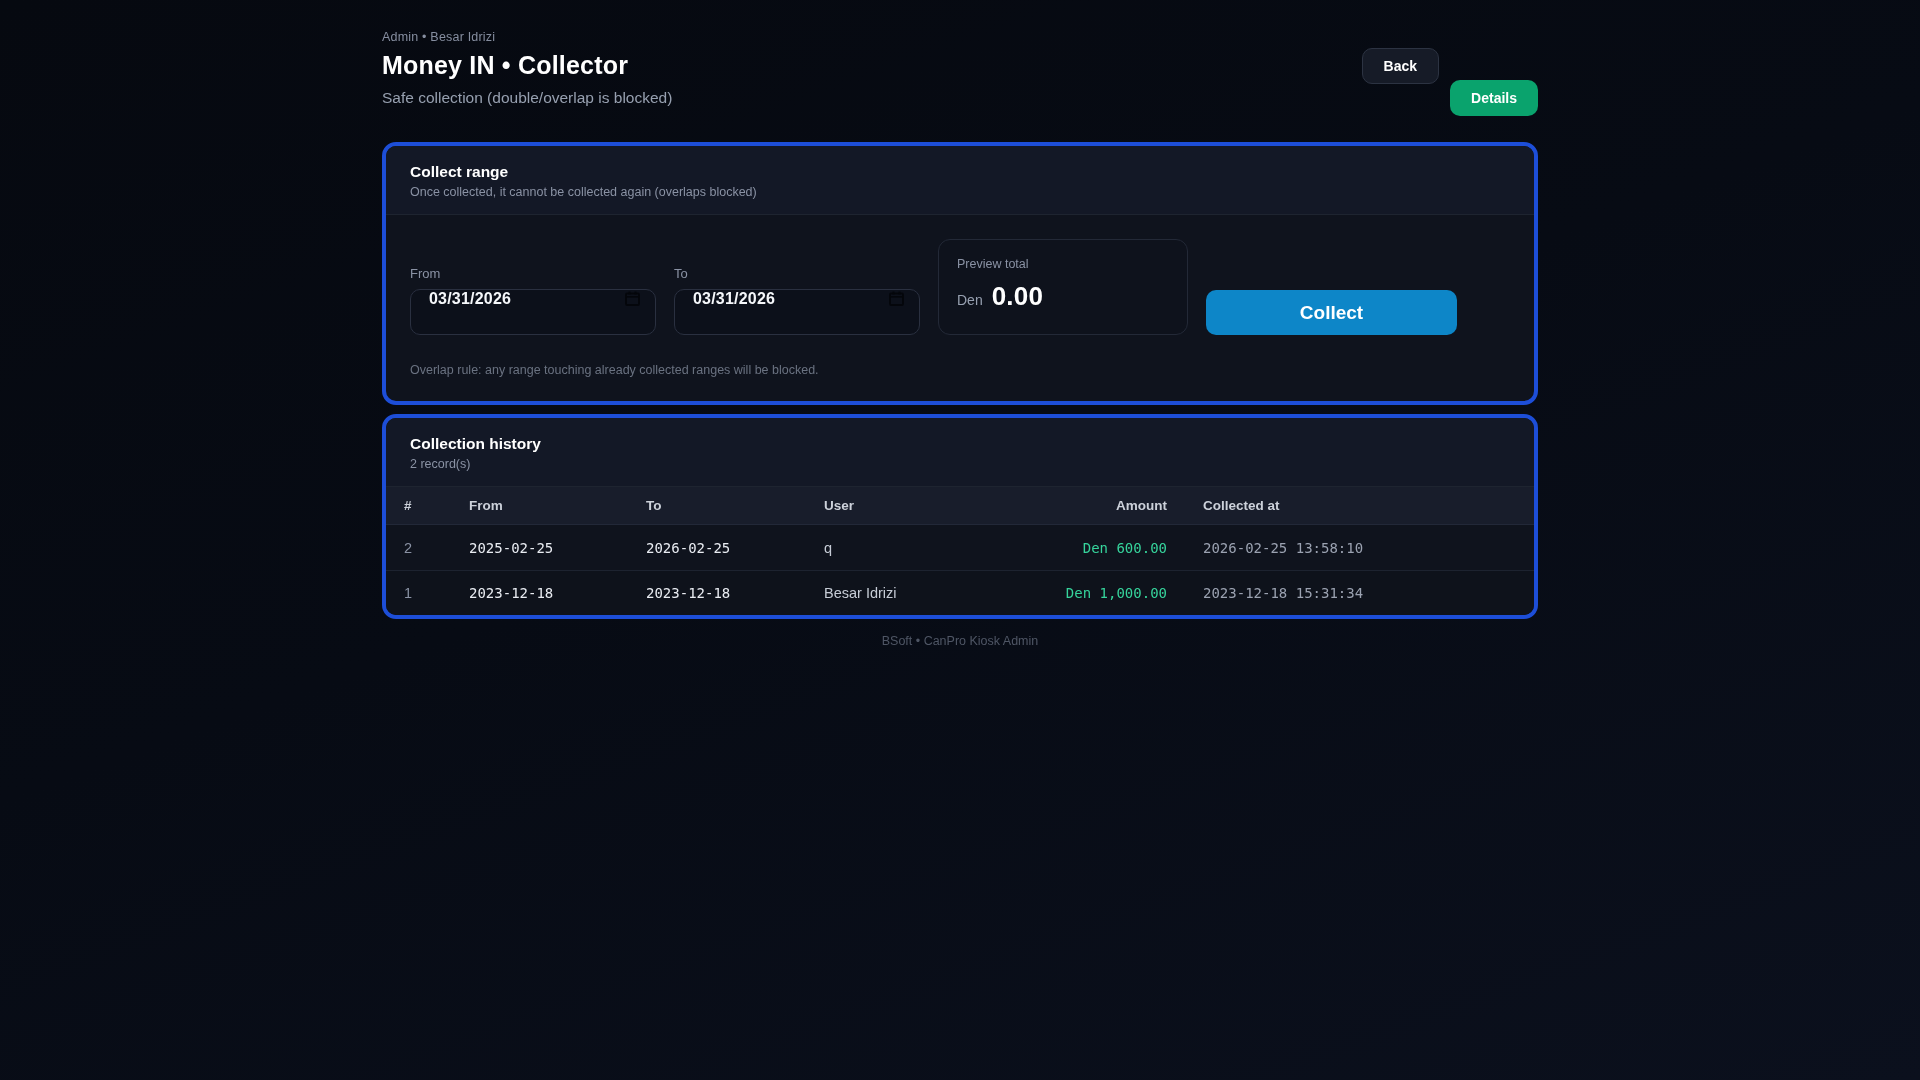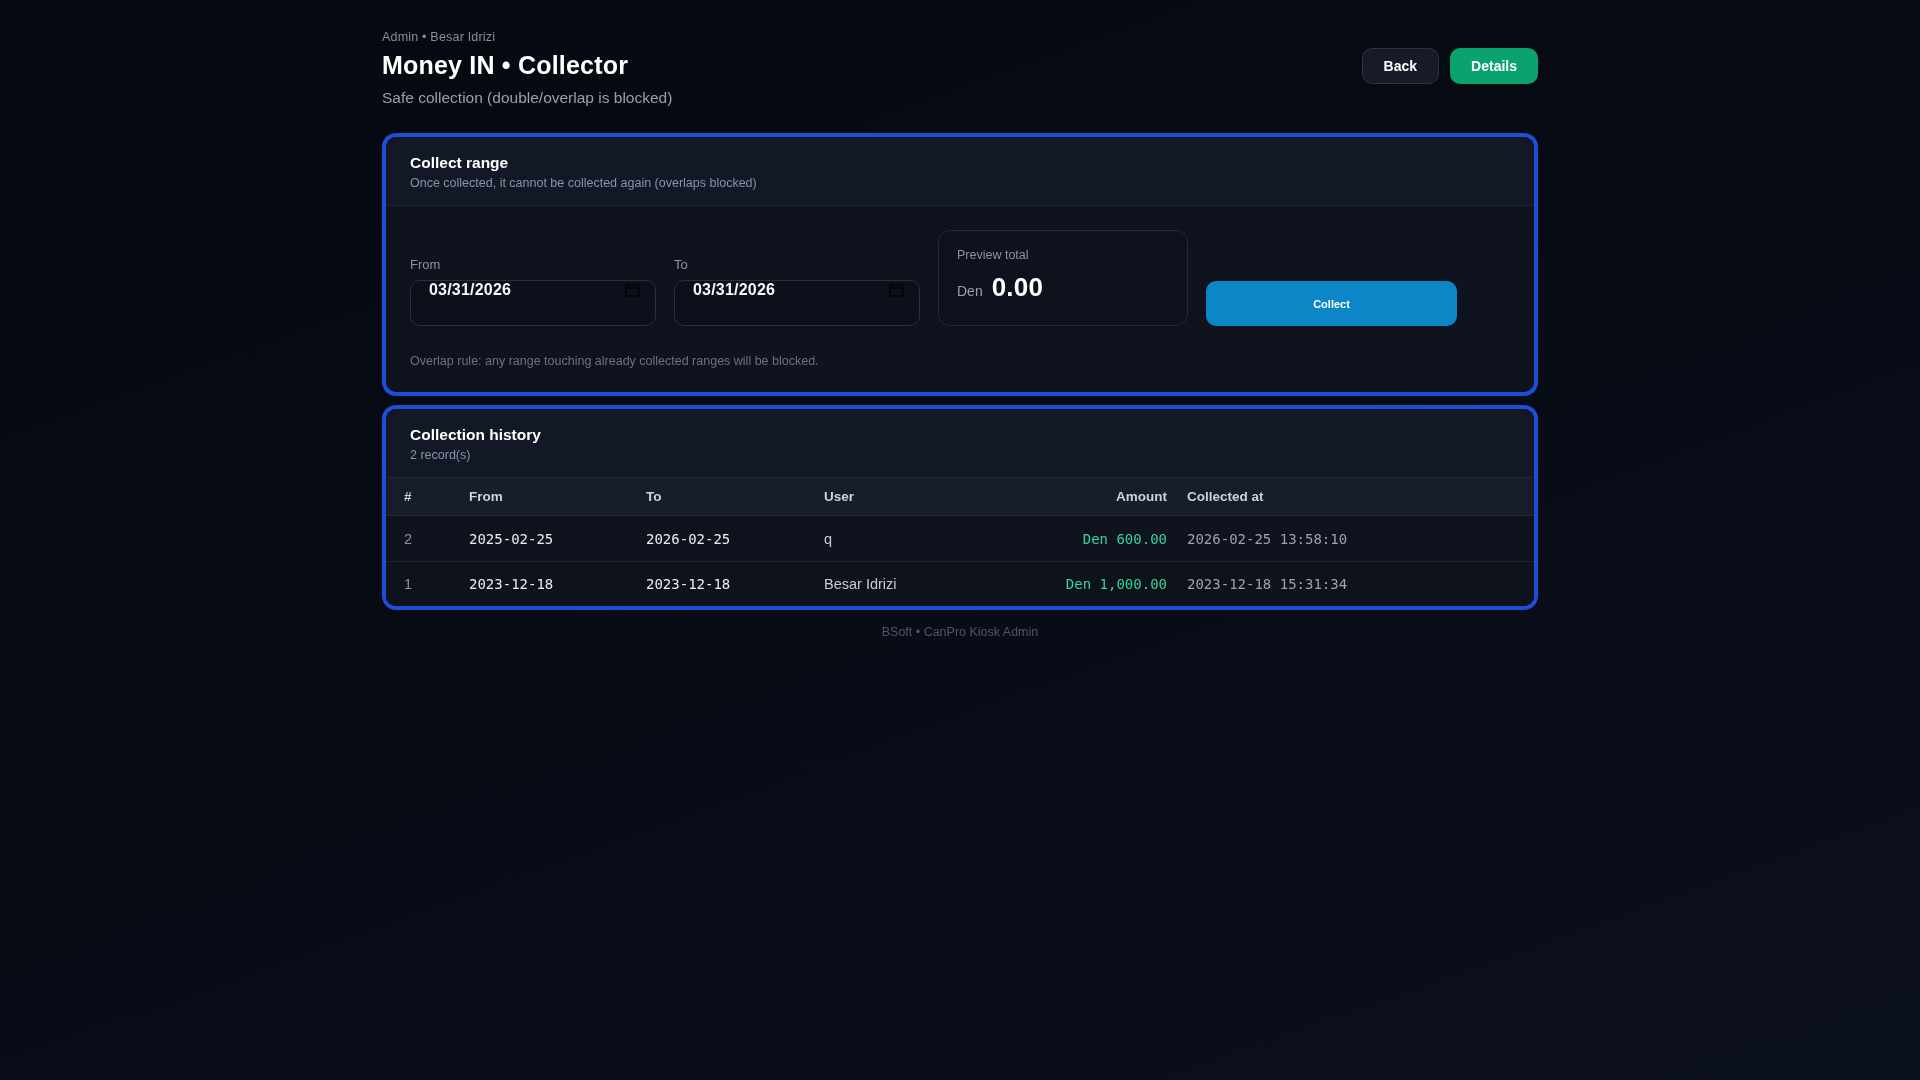--- a/index.html
+++ b/index.html
@@ -17,21 +17,21 @@
   .breadcrumb { font-size: 12.5px; color: #868ea0; letter-spacing: .2px; }
   .page-title { margin-top: 7px; font-size: 25px; font-weight: 700; color: #ffffff; letter-spacing: .2px; }
   .page-subtitle { margin-top: 9px; font-size: 15.5px; color: #97a0b0; }
   .head-actions { display: flex; gap: 11px; margin-top: 18px; }
   .btn {
     height: 36px; border-radius: 10px; border: none; cursor: pointer;
     font-family: "Liberation Sans", sans-serif; font-size: 14px; font-weight: 700;
     color: #ffffff; padding: 0 21px; display: inline-flex; align-items: center; justify-content: center;
   }
   .btn-back { background: #161b27; border: 1px solid #2c3342; }
-  .btn-details { background: #0aa36d; }
+  .btn-details { background: #0aa36d; margin-top: 32px; }
 
   
   .card {
     background: #0f131d; border: 4px solid #1d4ed8; border-radius: 14px;
     margin-top: 26px; overflow: hidden;
   }
   .card + .card { margin-top: 9px; }
   .card-header { background: #131826; padding: 17px 24px 15px 24px; border-bottom: 1px solid #1e2430; }
   .card-title { font-size: 15.5px; font-weight: 700; color: #ffffff; }
   .card-sub { margin-top: 4px; font-size: 12.5px; color: #8a92a4; }
@@ -51,34 +51,34 @@
   .preview-box {
     width: 250px; height: 96px; border: 1px solid #232937; background: #0e121c;
     border-radius: 12px; padding: 17px 18px;
   }
   .preview-label { font-size: 12.5px; color: #8a92a4; }
   .preview-value-line { margin-top: 10px; display: flex; align-items: baseline; gap: 9px; }
   .preview-cur { font-size: 14px; color: #97a0b0; }
   .preview-amt { font-size: 26px; font-weight: 700; color: #ffffff; letter-spacing: .2px; }
   .btn-collect {
     width: 251px; height: 45px; background: #0d86c8; border: none; border-radius: 10px;
-    color: #fff; font-family: "Liberation Sans", sans-serif; font-size: 11px; font-weight: 700; cursor: pointer;
+    color: #fff; font-family: "Liberation Sans", sans-serif; font-size: 19px; font-weight: 700; cursor: pointer;
   }
   .overlap-note { margin-top: 28px; font-size: 12.5px; color: #6a7281; }
 
   
   .tbl-header-row, .tbl-row {
     display: grid;
     grid-template-columns: 65px 177px 178px 221px 122px auto;
     align-items: center; padding-left: 18px;
   }
   .tbl-header-row { height: 38px; background: #181d2b; border-bottom: 1px solid #222838; }
   .th { font-size: 13.5px; font-weight: 700; color: #ccd1da; }
   .th.right, .td.right { text-align: right; }
-  .td.indent, .th.indent { padding-left: 20px; }
+  .td.indent, .th.indent { padding-left: 36px; }
   .tbl-row { height: 45px; }
   .tbl-row:first-of-type { background: #11151f; }
   .tbl-row + .tbl-row { background: #0e121b; border-top: 1px solid #1d2330; }
   .td { font-size: 14px; }
   .td.num { color: #8a92a4; font-size: 14.5px; }
   .mono { font-family: "DejaVu Sans Mono", monospace; }
   .td.date { color: #e9ecf2; }
   .td.user { color: #c6ccd6; font-size: 14.5px; }
   .td.amount { color: #36d49c; }
   .td.time { color: #9ba2b1; }

